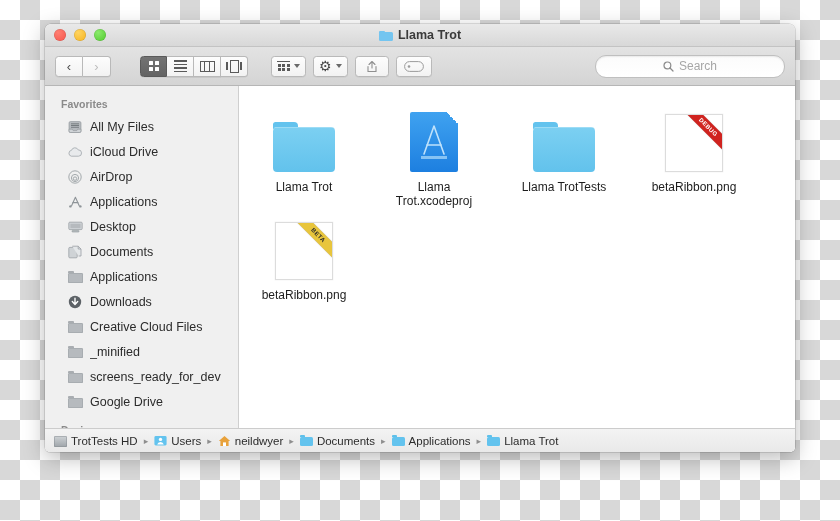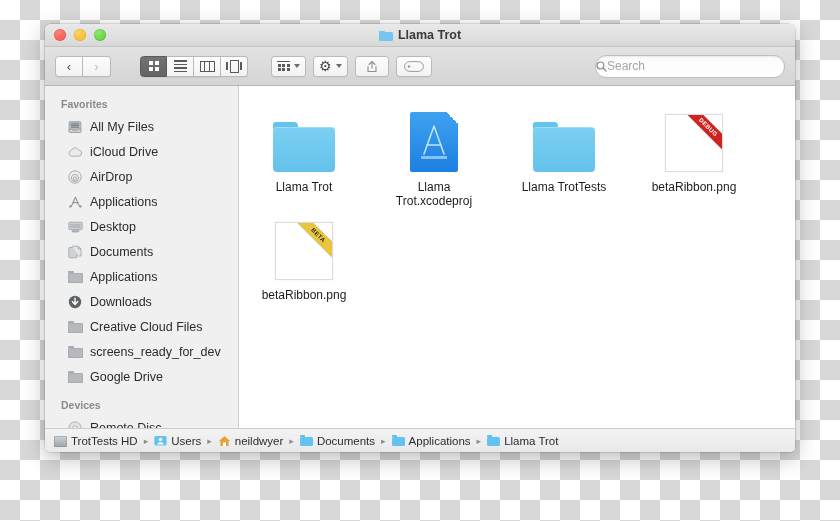--- a/index.html
+++ b/index.html
@@ -174,20 +174,22 @@
   .search {
     width: 190px;
     height: 23px;
     box-sizing: border-box;
     border-radius: 11px;
     background: linear-gradient(to bottom, #fbfbfb, #ffffff);
     border: 0.5px solid #bfbfbf;
     box-shadow: inset 0 1px 1.5px rgba(0,0,0,0.08);
     display: flex;
     align-items: center;
+    justify-content: center;
+    gap: 5px;
   }
   .search .sicon { color: #8b8b8b; display: flex; }
   .search .stext { font-size: 12px; color: #a6a6a6; }
 
   
   .body {
     display: flex;
     height: 368px;
   }
   .sidebar {
@@ -565,20 +567,26 @@
         <span class="sb-label">Downloads</span>
       </div>
 
       <div class="sb-item">
         <span class="sb-ico">
             <span class="gl-folder"></span>
           </span>
         <span class="sb-label">Creative Cloud Files</span>
       </div>
 
+      <div class="sb-item">
+        <span class="sb-ico">
+            <span class="gl-folder"></span>
+          </span>
+        <span class="sb-label">_minified</span>
+      </div>
 
       <div class="sb-item">
         <span class="sb-ico">
             <span class="gl-folder"></span>
           </span>
         <span class="sb-label">screens_ready_for_dev</span>
       </div>
 
       <div class="sb-item">
         <span class="sb-ico">

